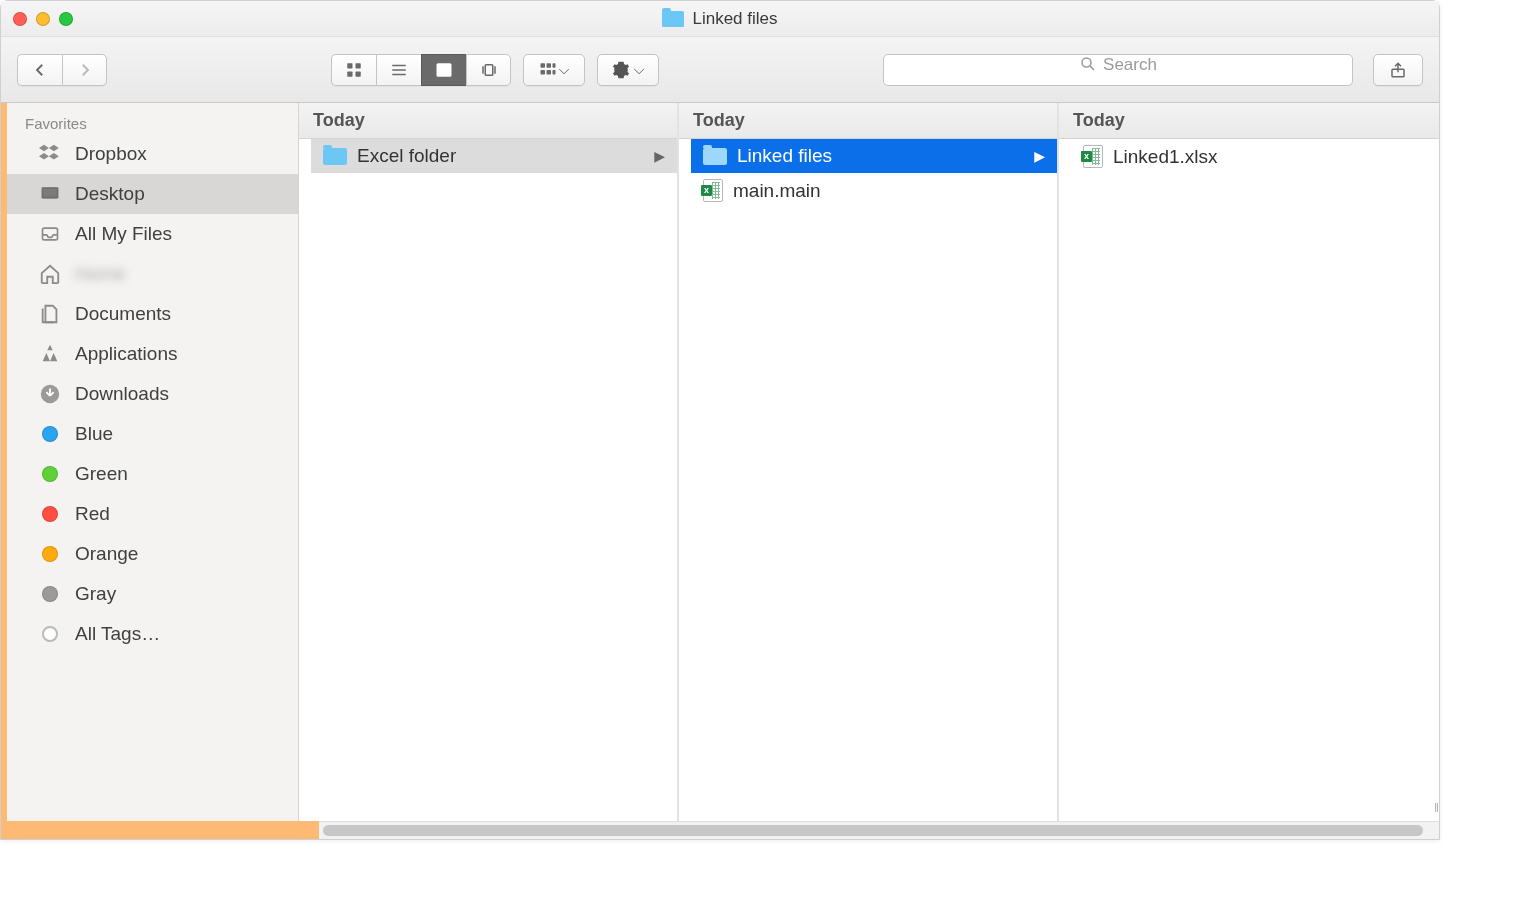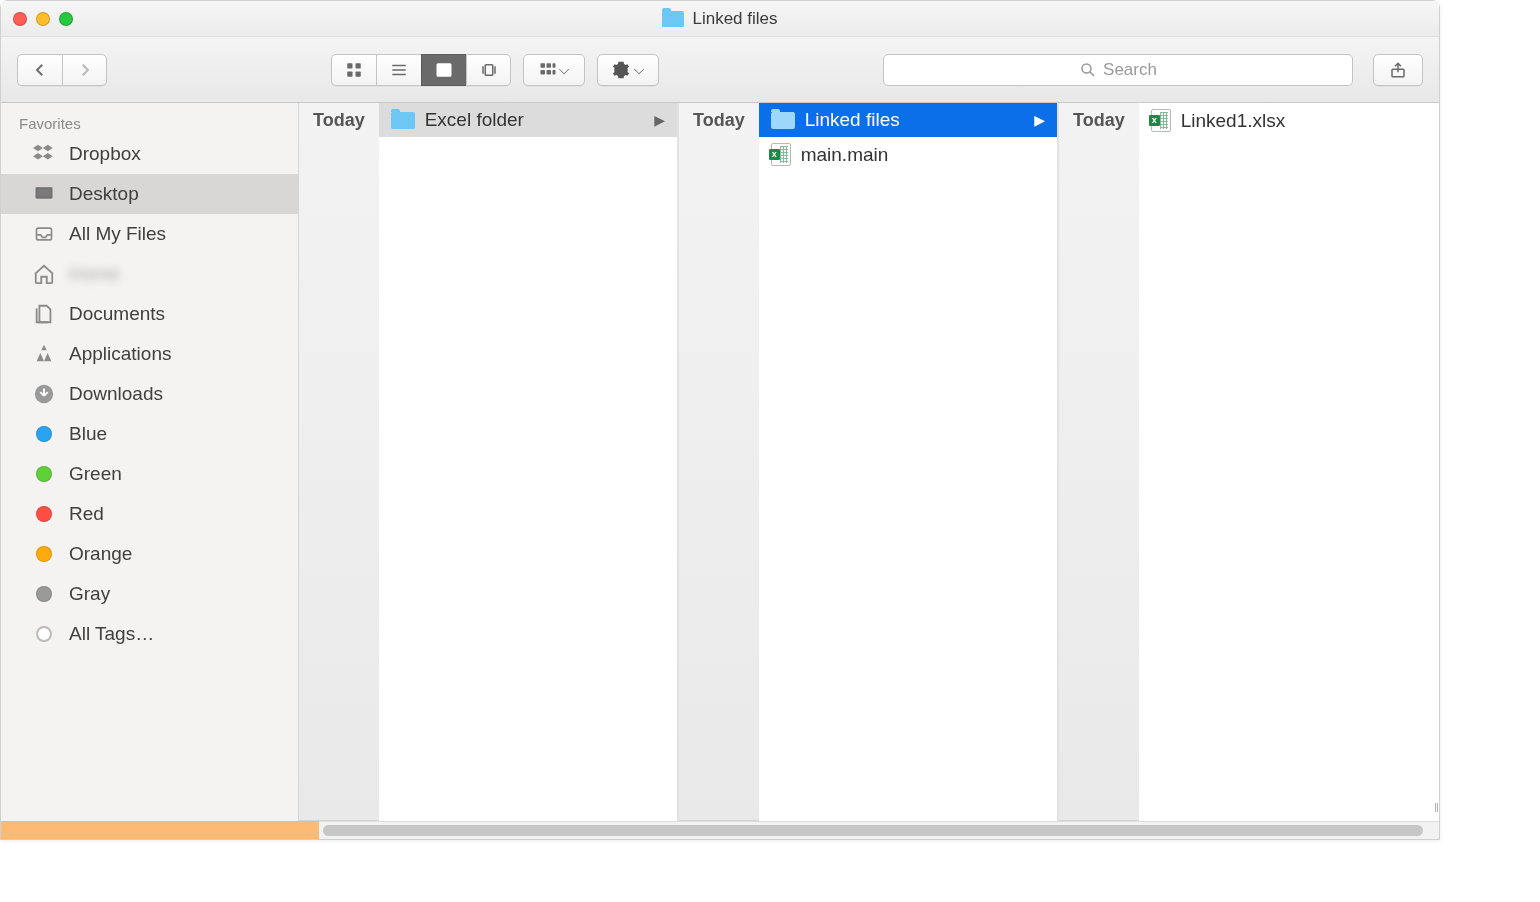--- a/index.html
+++ b/index.html
@@ -71,24 +71,24 @@
 .seg { display: inline-flex; }
 .seg .btn { border-radius: 0; border-right-width: 0; width: 45px; }
 .seg .btn:first-child { border-radius: 5px 0 0 5px; }
 .seg .btn:last-child { border-radius: 0 5px 5px 0; border-right-width: 1px; }
 .seg .btn.active { background: #6a6a6a; border-color: #5a5a5a; }
 .seg .btn.active svg { stroke: #fff; fill: #fff; }
 .icon-sm { width: 18px; height: 18px; }
 .search {
   flex: 1; max-width: 470px; margin-left: auto;
   height: 32px; border: 1px solid #c4c4c4; border-radius: 5px;
-  background: #fff; display: flex; align-items: center; justify-content: center;
+  background: #fff; display: flex; justify-content: center;
   color: #9a9a9a; font-size: 17px; gap: 6px;
 }
-.content { flex: 1; display: flex; min-height: 0; }
+.content { flex: 1; display: flex; min-height: 0; padding-left: 6px; }
 .sidebar {
   width: 318px; background: #f4f3f2;
   border-right: 1px solid #d5d5d5;
   padding-top: 6px;
   overflow: hidden;
 }
 .sb-header { font-size: 15px; color: #8a8a8a; padding: 6px 18px 2px; }
 .sb-item {
   display: flex; align-items: center; gap: 12px;
   padding: 9px 18px 9px 30px; font-size: 19px; color: #404040;
@@ -99,34 +99,35 @@
 .tag-dot.blue { background: #2aa3f0; }
 .tag-dot.green { background: #60d038; }
 .tag-dot.red { background: #ff4f42; }
 .tag-dot.orange { background: #ffaa0e; }
 .tag-dot.gray { background: #9a9a9a; }
 .tag-dot.hollow { background: #fff; border: 2px solid #bababa; }
 .blur { filter: blur(4px); color: #aaa; }
 .columns { flex: 1; display: flex; position: relative; }
 .col {
   width: 380px; border-right: 2px solid #e2e2e2;
-  display: flex; flex-direction: row; background: #fff;
+  display: flex; flex-direction: column; background: #fff;
 }
 .col:last-child { border-right: none; flex: 1; }
 .col-header {
   background: linear-gradient(#f3f3f3,#e9e9e9);
   border-bottom: 1px solid #d4d4d4;
   font-size: 18px; font-weight: 600; color: #555;
   padding: 7px 14px;
 }
 .col-body { flex: 1; overflow: hidden; }
 .row {
   display: flex; align-items: center; gap: 10px;
   padding: 6px 12px; font-size: 19px; color: #333;
   position: relative;
+  margin-left: 12px;
 }
 .row .arrow {
   margin-left: auto; color: #888; font-size: 14px;
 }
 .row.nav-sel { background: #dcdcdc; }
 .row.nav-sel .arrow { color: #666; }
 .row.selected {
   background: #0a6fe8; color: #fff;
 }
 .row.selected .arrow { color: #fff; }

